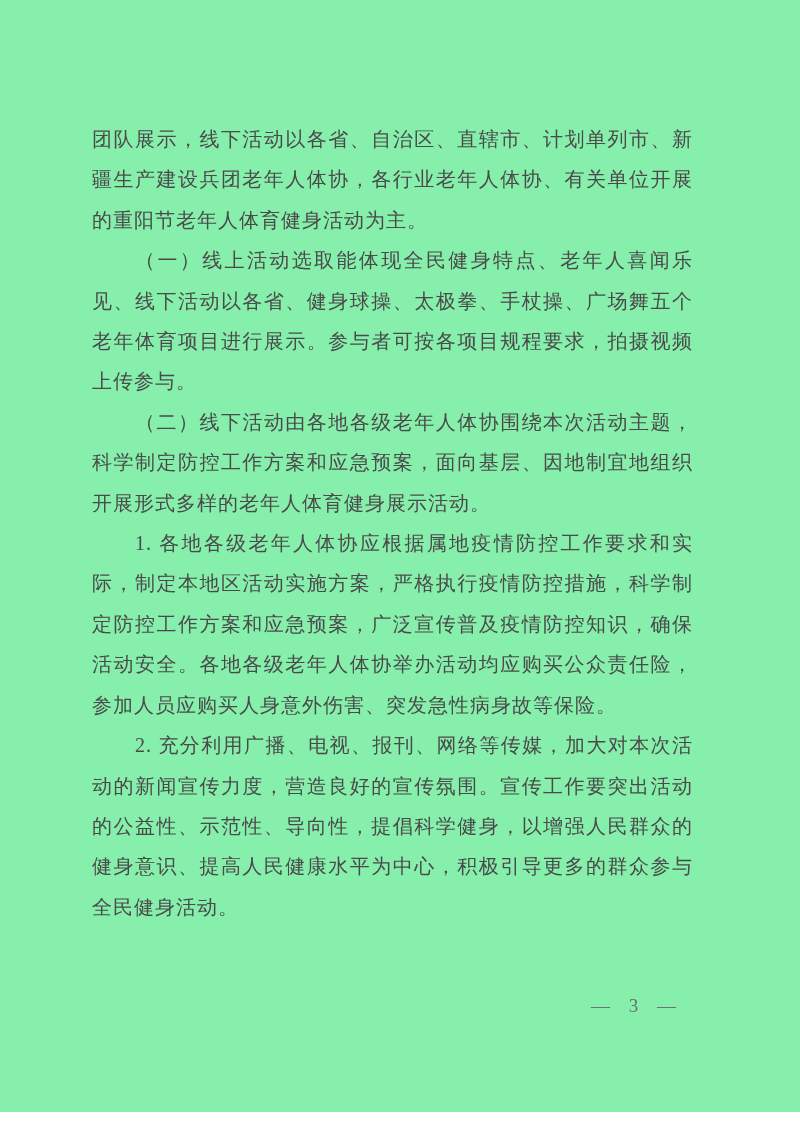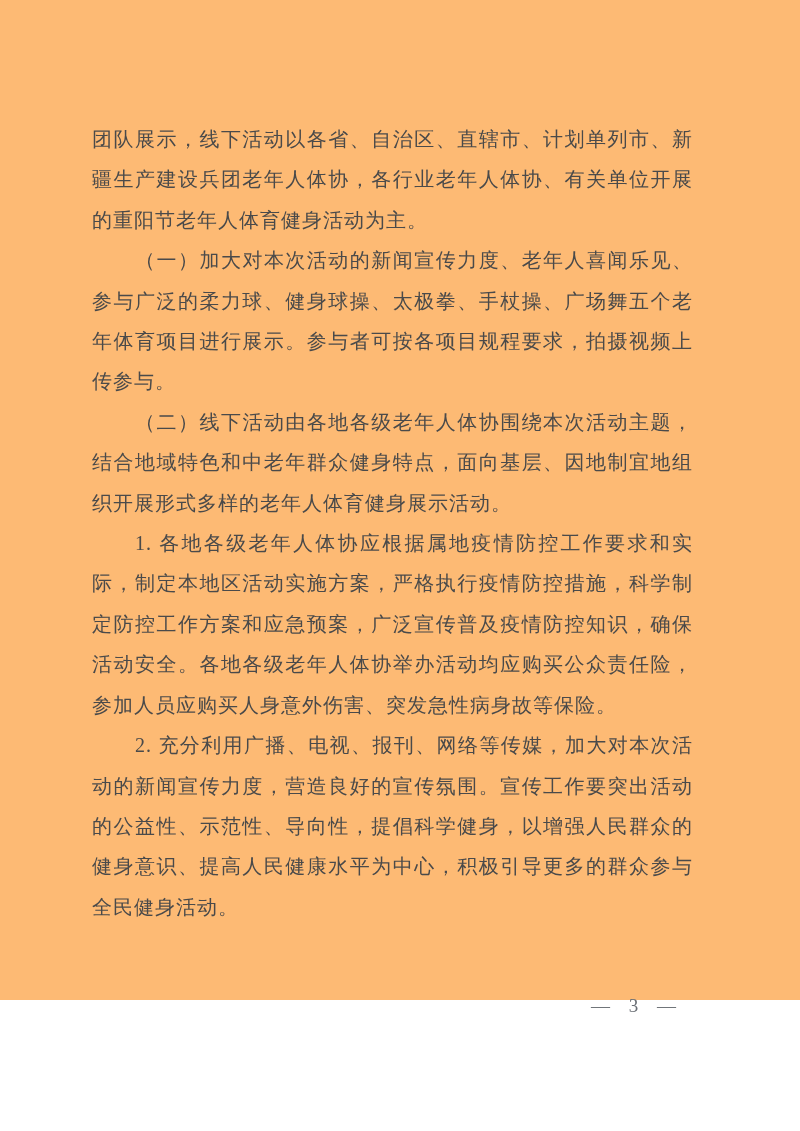--- a/index.html
+++ b/index.html
@@ -6,22 +6,22 @@
   html, body {
     width: 800px;
     height: 1131px;
     background: #ffffff;
     overflow: hidden;
     font-family: "Liberation Serif", "DejaVu Serif", serif;
   }
   .page {
     position: relative;
     width: 800px;
-    height: 1000px;
-    background: #fdba74;
+    height: 1112px;
+    background: #86efac;
   }
   .doc-body {
     position: absolute;
     left: 92px;
     top: 119px;
     width: 601px;
     color: #4a4a4a;
     font-size: 20px;
     line-height: 40.4px;
     letter-spacing: 1px;
@@ -45,21 +45,21 @@
     white-space: nowrap;
   }
 </style>
 </head>
 <body>
 
 <div class="page">
 
   <div class="doc-body">
     <p>团队展示，线下活动以各省、自治区、直辖市、计划单列市、新疆生产建设兵团老年人体协，各行业老年人体协、有关单位开展的重阳节老年人体育健身活动为主。</p>
-    <p class="indent">（一）加大对本次活动的新闻宣传力度、老年人喜闻乐见、参与广泛的柔力球、健身球操、太极拳、手杖操、广场舞五个老年体育项目进行展示。参与者可按各项目规程要求，拍摄视频上传参与。</p>
-    <p class="indent">（二）线下活动由各地各级老年人体协围绕本次活动主题，结合地域特色和中老年群众健身特点，面向基层、因地制宜地组织开展形式多样的老年人体育健身展示活动。</p>
+    <p class="indent">（一）线上活动选取能体现全民健身特点、老年人喜闻乐见、线下活动以各省、健身球操、太极拳、手杖操、广场舞五个老年体育项目进行展示。参与者可按各项目规程要求，拍摄视频上传参与。</p>
+    <p class="indent">（二）线下活动由各地各级老年人体协围绕本次活动主题，科学制定防控工作方案和应急预案，面向基层、因地制宜地组织开展形式多样的老年人体育健身展示活动。</p>
     <p class="indent">1. 各地各级老年人体协应根据属地疫情防控工作要求和实际，制定本地区活动实施方案，严格执行疫情防控措施，科学制定防控工作方案和应急预案，广泛宣传普及疫情防控知识，确保活动安全。各地各级老年人体协举办活动均应购买公众责任险，参加人员应购买人身意外伤害、突发急性病身故等保险。</p>
     <p class="indent">2. 充分利用广播、电视、报刊、网络等传媒，加大对本次活动的新闻宣传力度，营造良好的宣传氛围。宣传工作要突出活动的公益性、示范性、导向性，提倡科学健身，以增强人民群众的健身意识、提高人民健康水平为中心，积极引导更多的群众参与全民健身活动。</p>
   </div>
 
   <div class="page-number">— 3 —</div>
 
 </div>
 
 </body></html>

